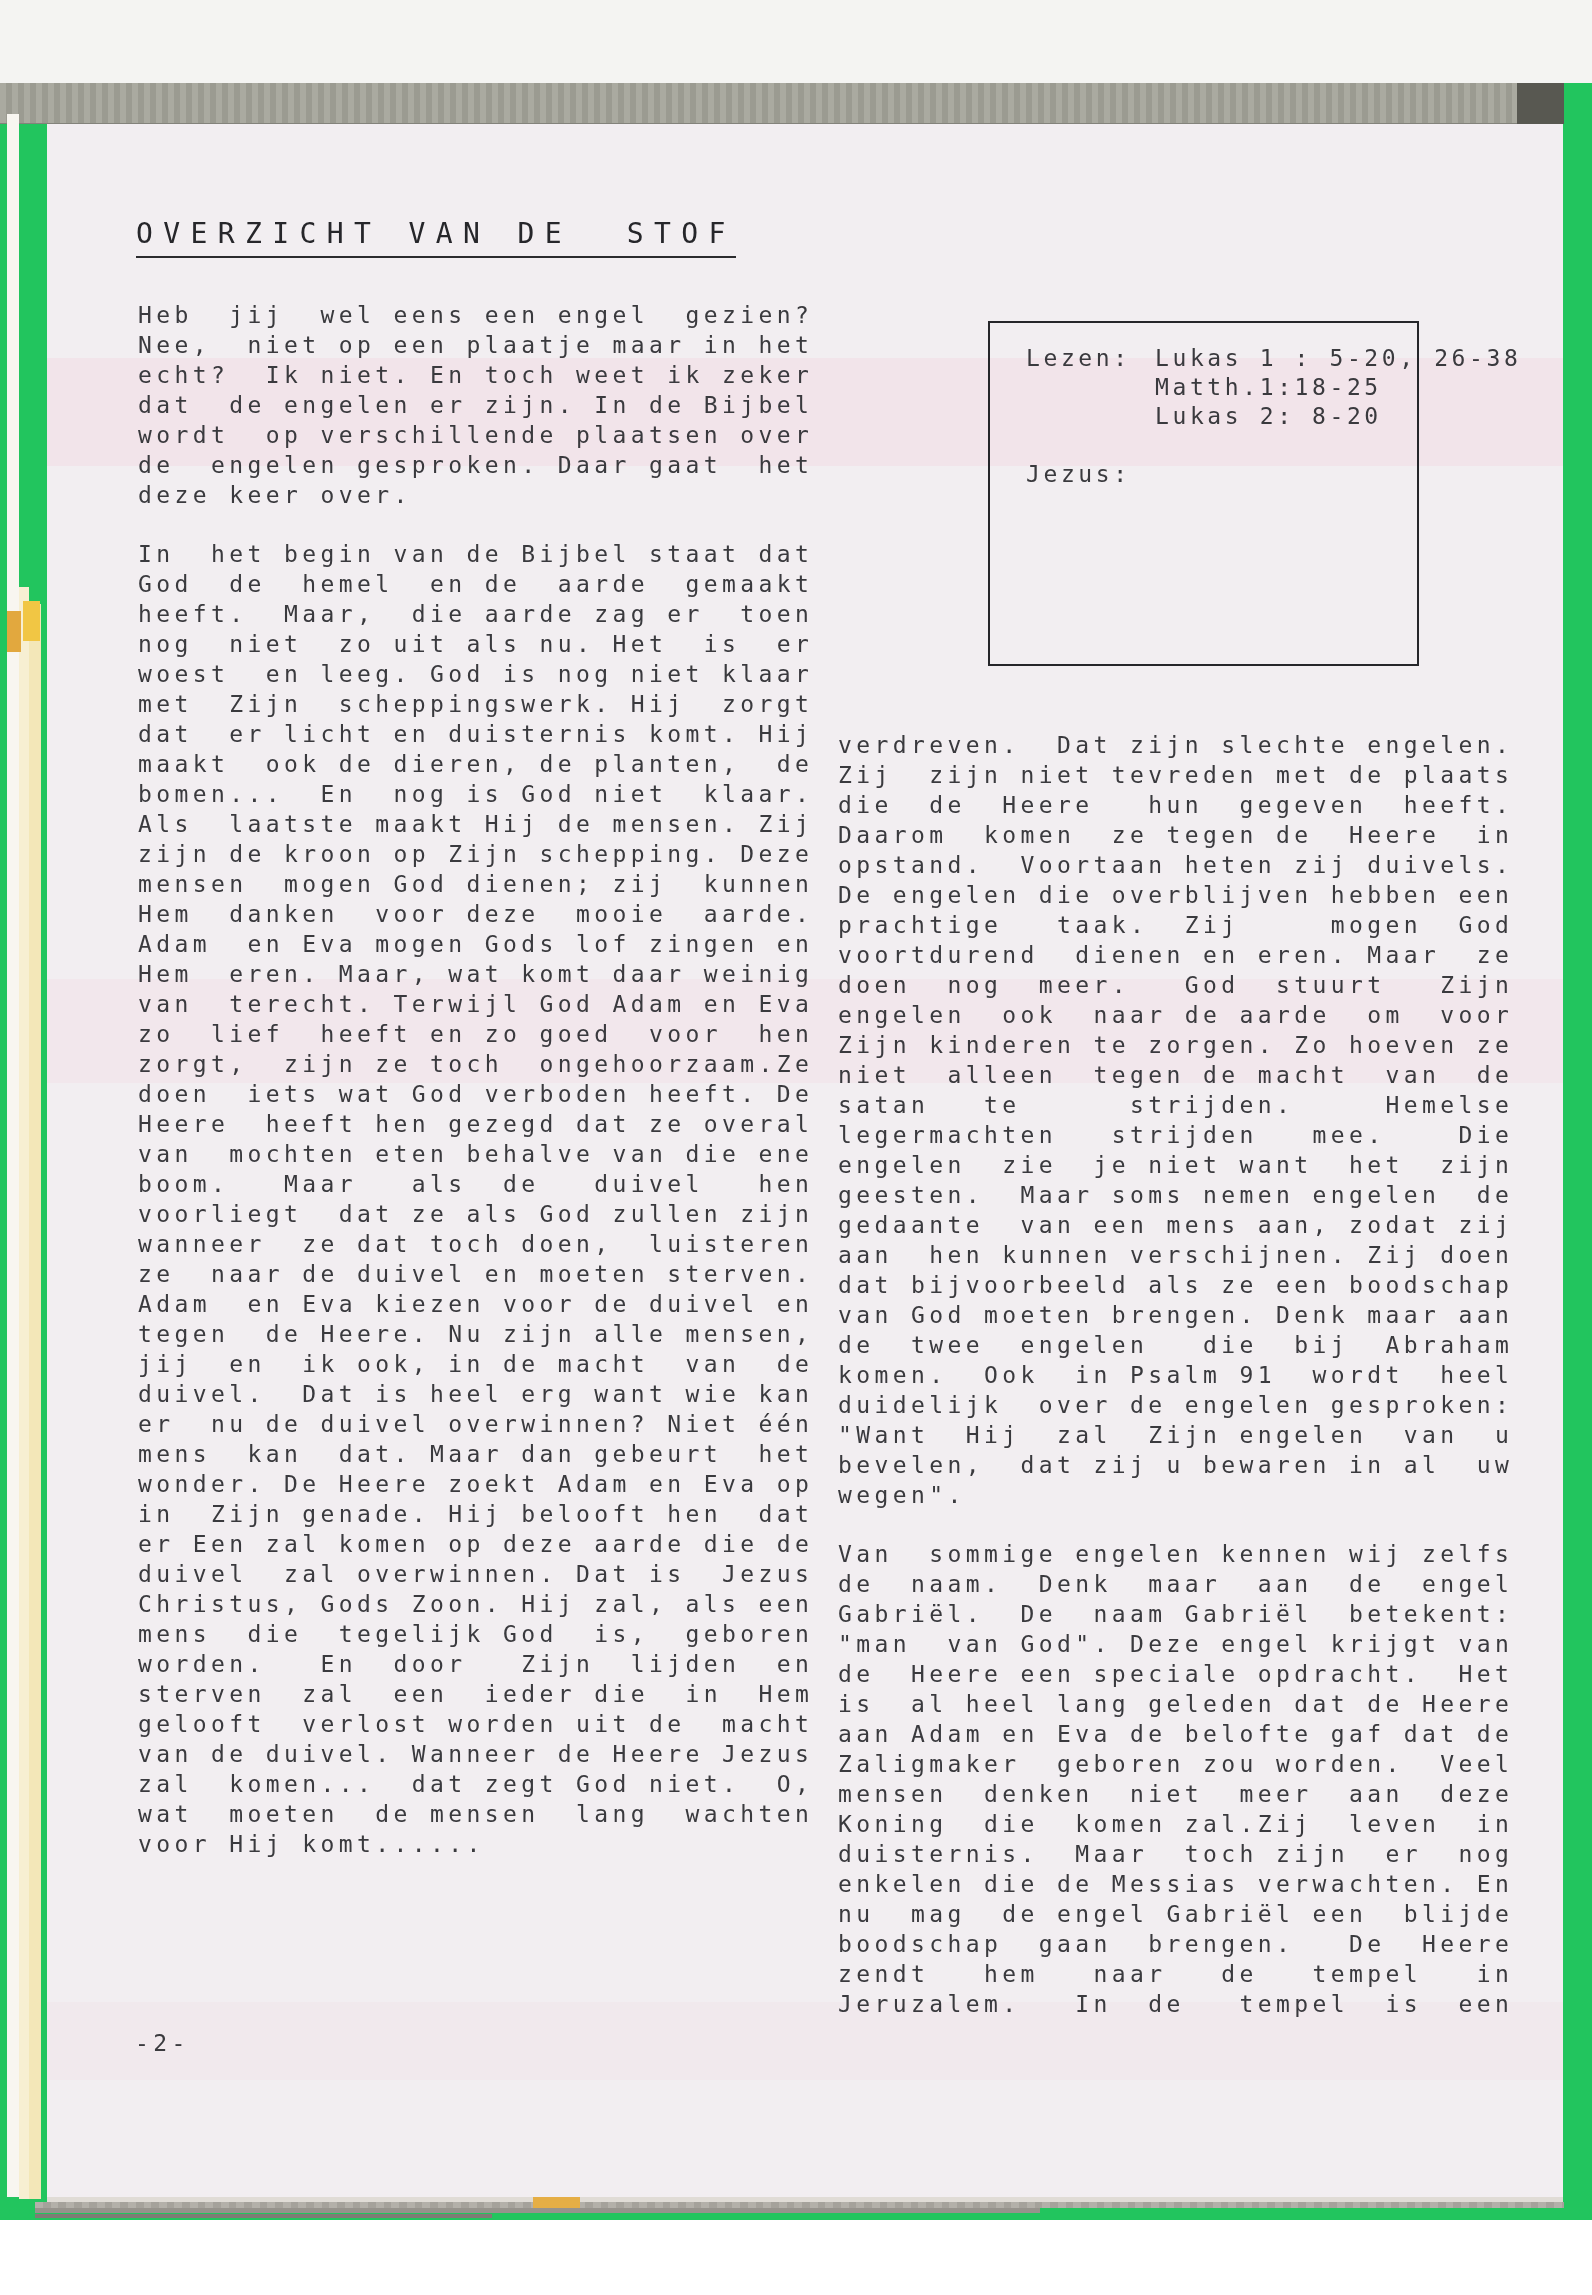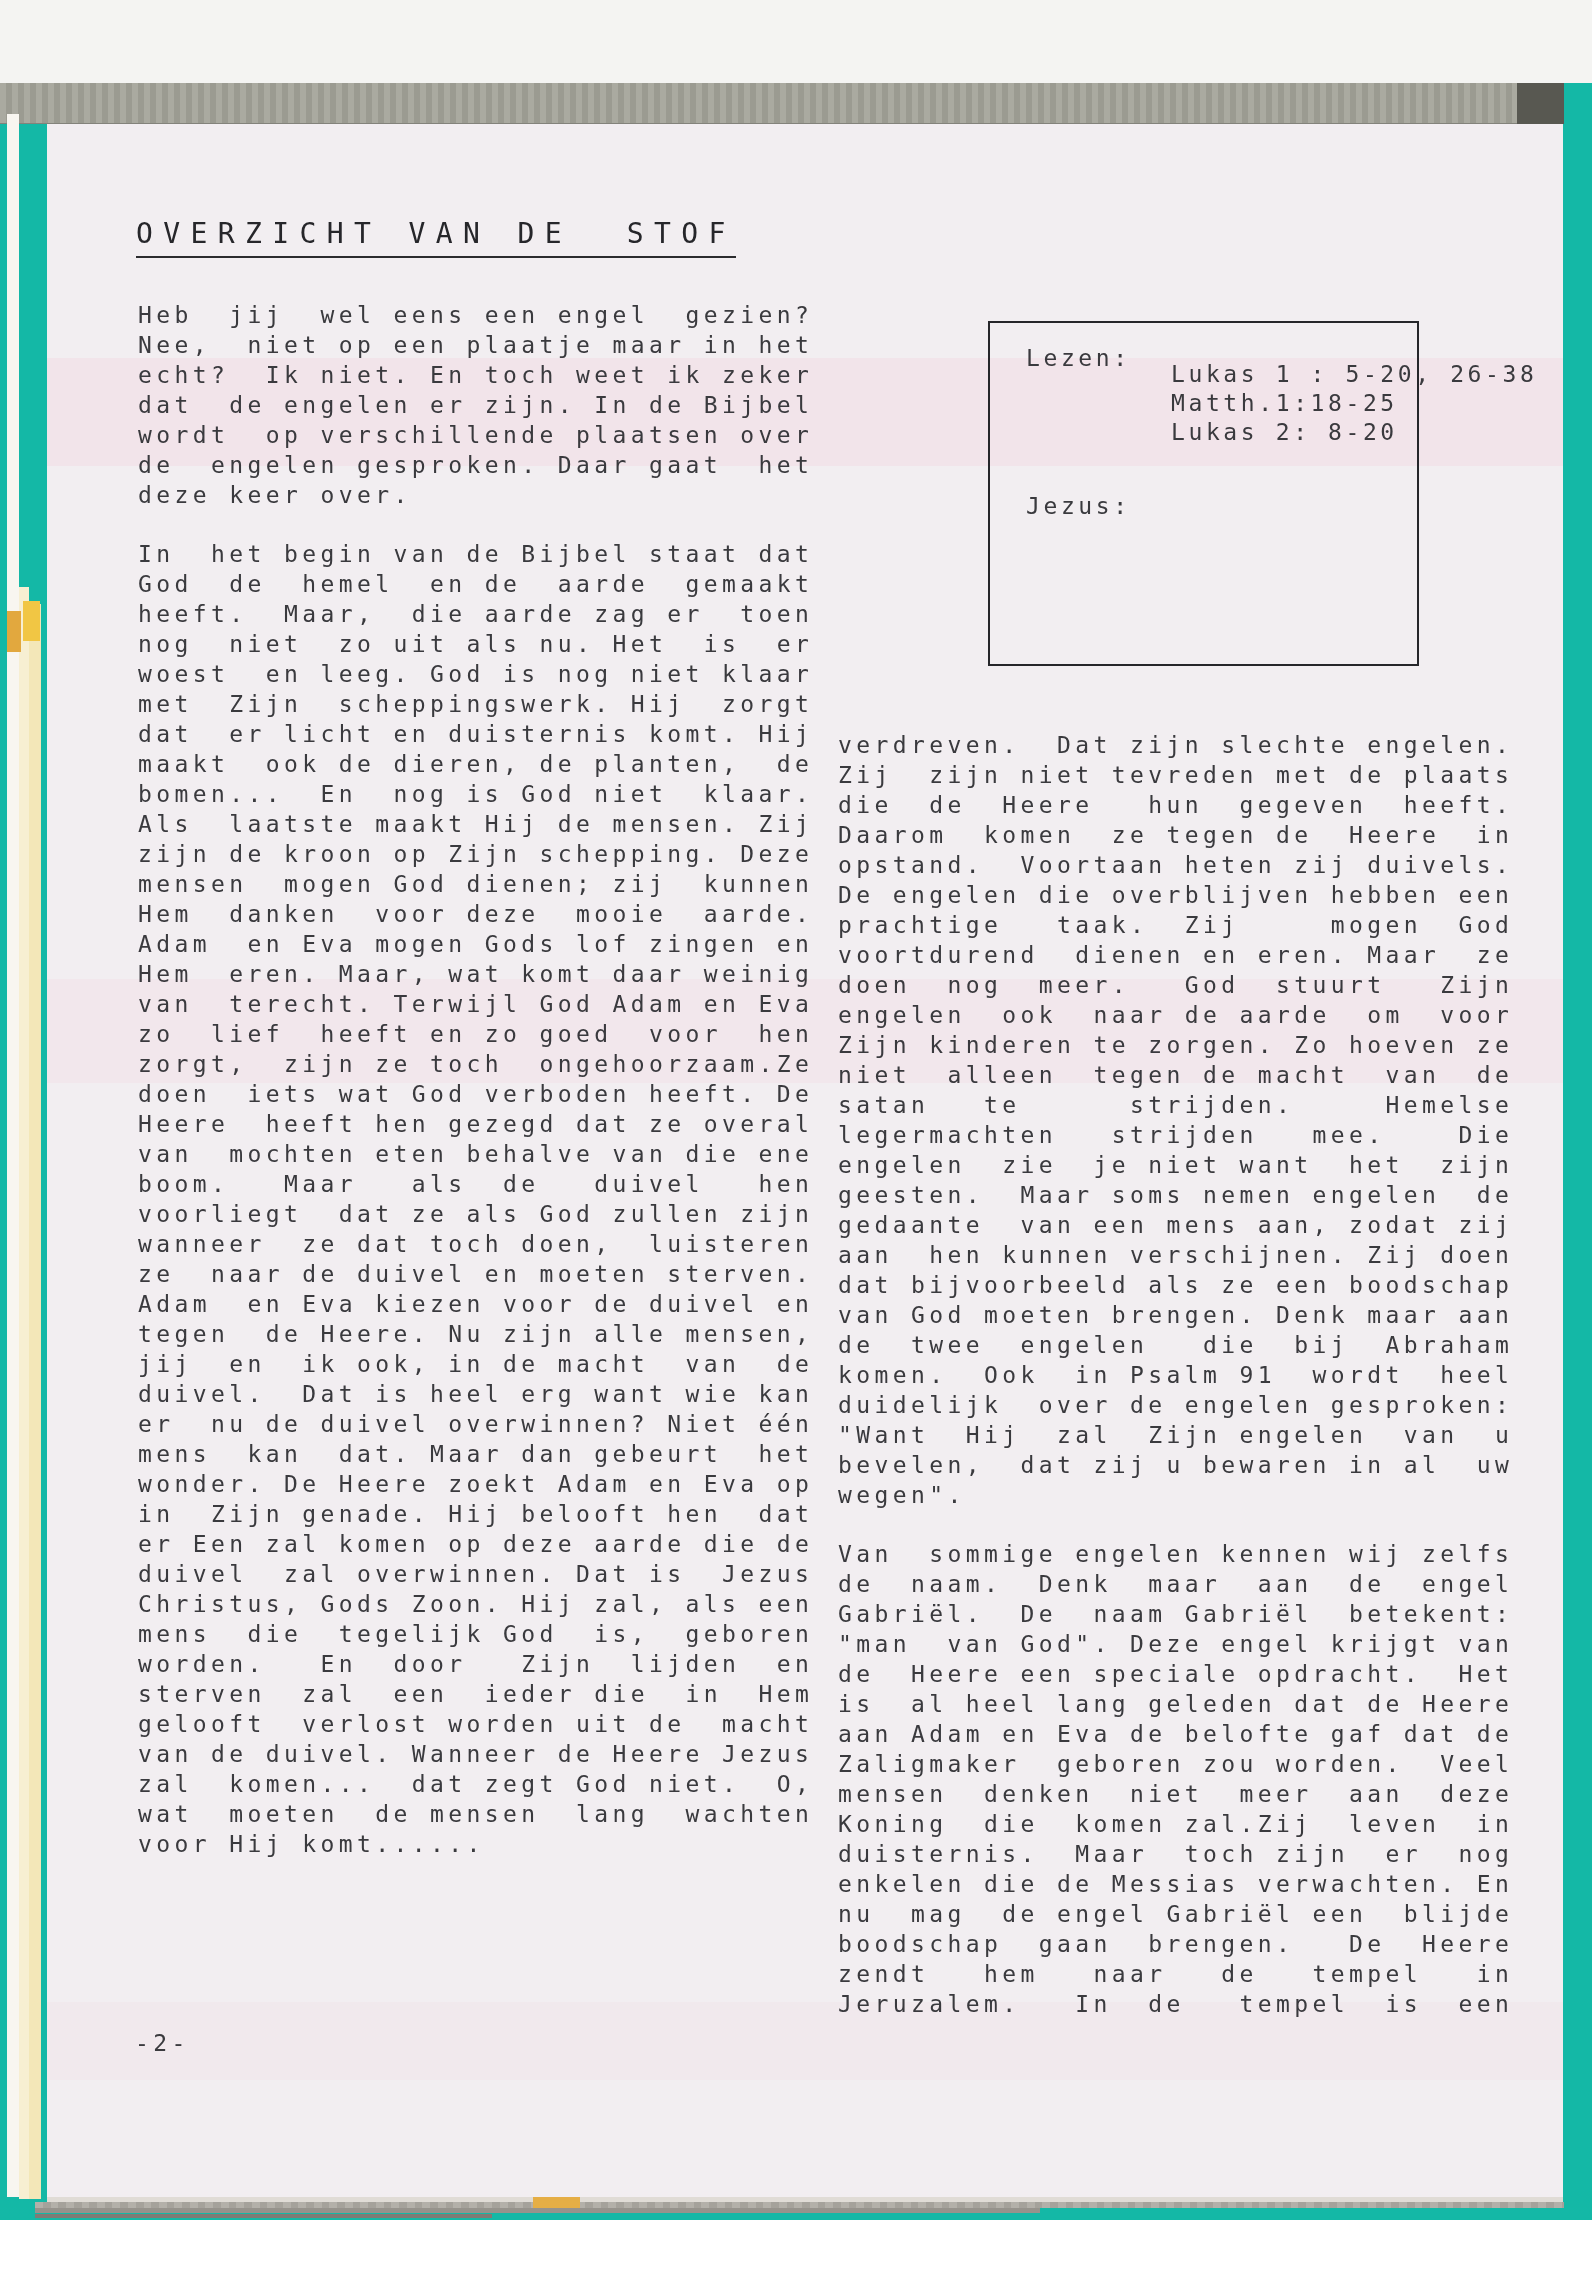--- a/index.html
+++ b/index.html
@@ -1,18 +1,18 @@
 <!DOCTYPE html>
 <html style="font-size:14px"><head>
 <meta charset="utf-8">
 <style>
   html,body { margin:0; padding:0; background:#ffffff; }
   #canvas {
     position:relative; width:1592px; height:2295px;
-    background:#14b8a6; overflow:hidden;
+    background:#22c55e; overflow:hidden;
     font-family:"DejaVu Sans Mono", monospace;
   }
   .abs { position:absolute; }
 
   
   .top-band   { left:0; top:0; width:1592px; height:83px; background:#f4f4f2; }
   .bottom-band{ left:0; top:2220px; width:1592px; height:76px; background:#ffffff; }
 
   
   .binding-strip {
@@ -70,21 +70,21 @@
     border:2.6px solid #26262a; box-sizing:border-box;
     padding:21px 0 0 36px; color:#3a3a3e;
   }
   .box-row { display:flex; }
   .box-row + .box-row { margin-top:29px; }
   .box-label {
     width:129px; flex:0 0 129px;
     font-size:23px; line-height:29px; letter-spacing:3.6px; white-space:pre;
   }
   .box-lines {
-    margin:16px; white-space:pre; font-family:inherit;
+    margin:0; white-space:pre; font-family:inherit;
     font-size:23px; line-height:29px; letter-spacing:3.6px;
   }
 
   .page-num {
     left:135px; top:2030px; font-size:23px; letter-spacing:4.4px;
     color:#3a3a3e; white-space:pre;
   }
 </style>
 </head>
 <body>

